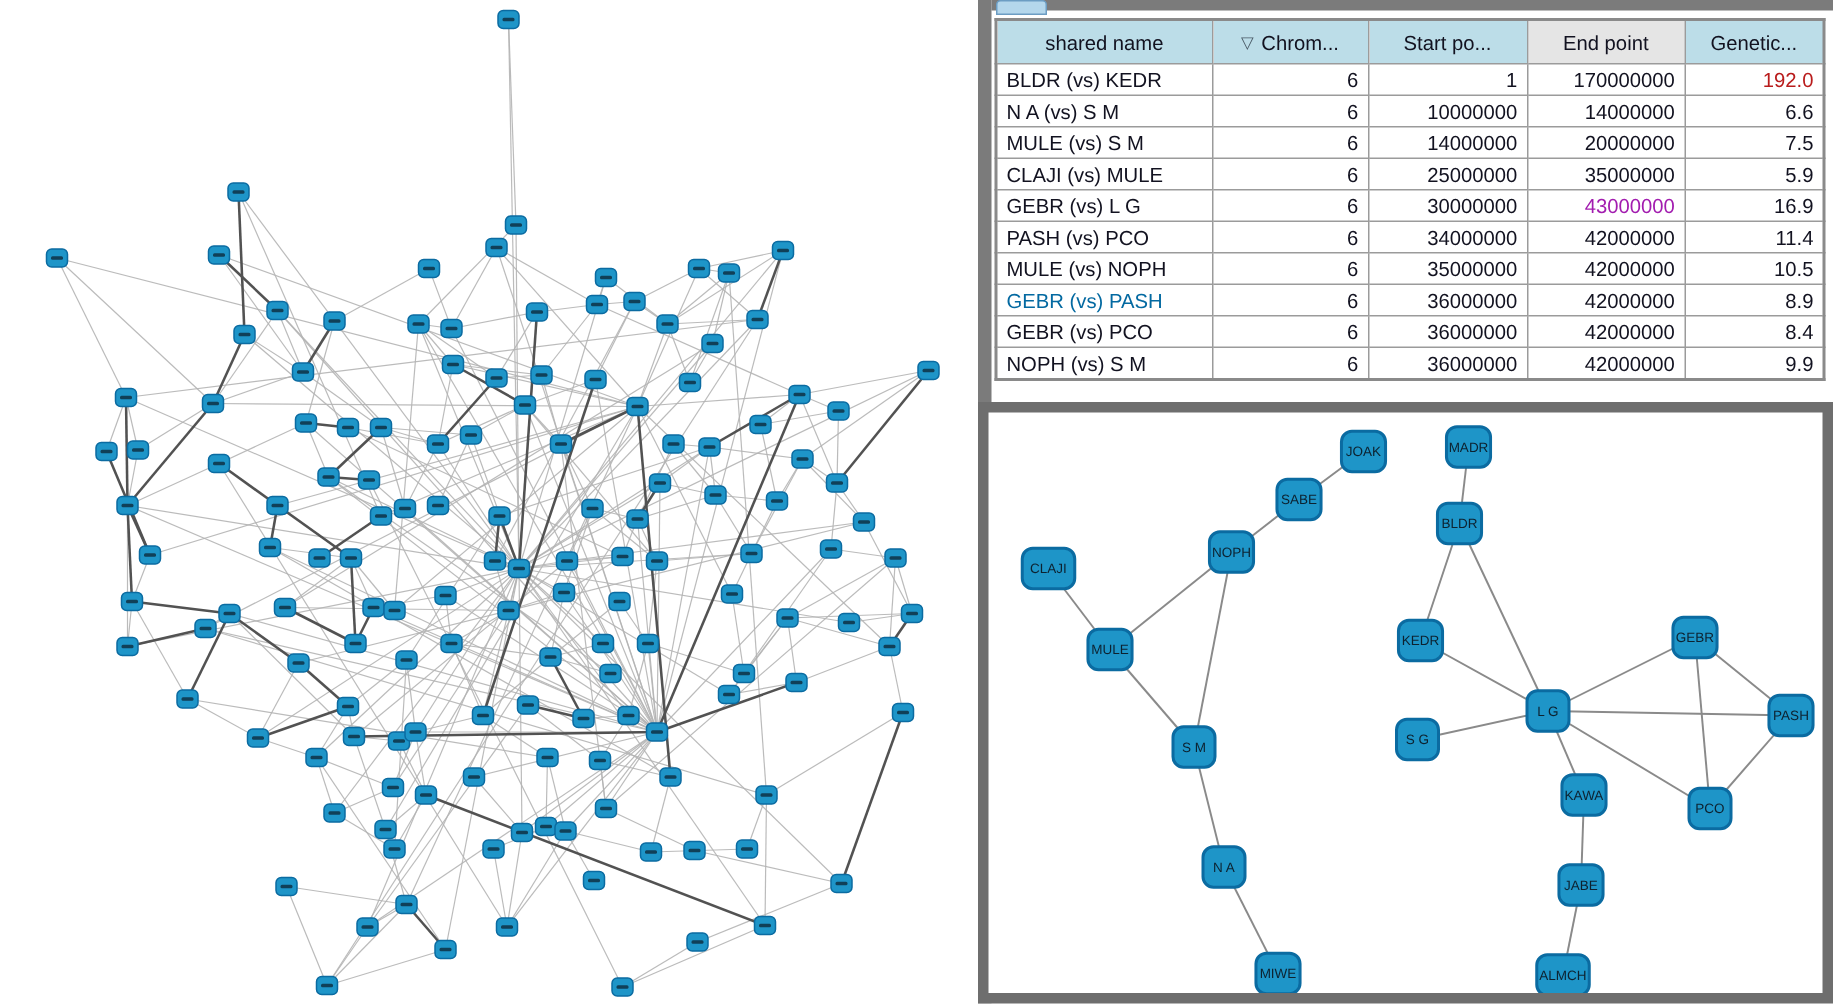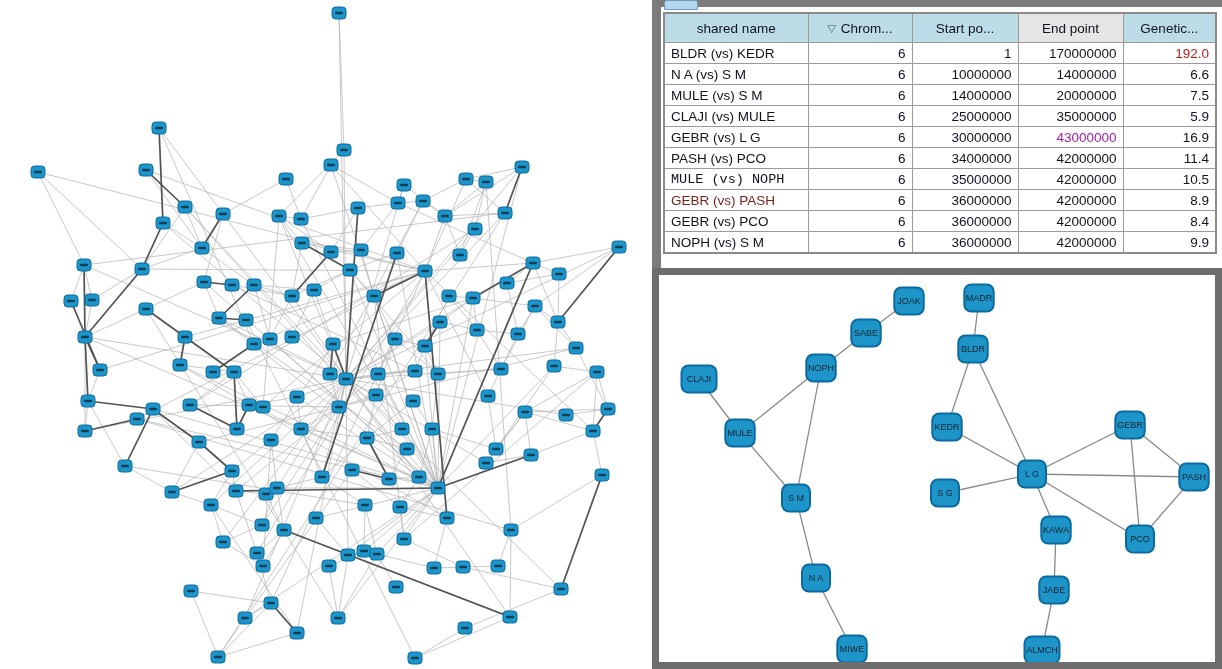--- a/index.html
+++ b/index.html
@@ -1033,28 +1033,28 @@
             <td class="num" style="border-color: rgb(155, 155, 155); color: rgb(18, 18, 32);">16.9</td>
           </tr>
           <tr>
             <td class="name" style="border-color: rgb(155, 155, 155); color: rgb(18, 18, 32);">PASH (vs) PCO</td>
             <td class="num" style="border-color: rgb(155, 155, 155); color: rgb(18, 18, 32);">6</td>
             <td class="num" style="border-color: rgb(155, 155, 155); color: rgb(18, 18, 32);">34000000</td>
             <td class="num" style="border-color: rgb(155, 155, 155); color: rgb(18, 18, 32);">42000000</td>
             <td class="num" style="border-color: rgb(155, 155, 155); color: rgb(18, 18, 32);">11.4</td>
           </tr>
           <tr>
-            <td class="name" style="border-color: rgb(155, 155, 155); color: rgb(18, 18, 32); font-family: Liberation Mono, monospace;">MULE (vs) NOPH</td>
+            <td class="name" style="border-color: rgb(155, 155, 155); color: rgb(18, 18, 32);">MULE (vs) NOPH</td>
             <td class="num" style="border-color: rgb(155, 155, 155); color: rgb(18, 18, 32);">6</td>
             <td class="num" style="border-color: rgb(155, 155, 155); color: rgb(18, 18, 32);">35000000</td>
             <td class="num" style="border-color: rgb(155, 155, 155); color: rgb(18, 18, 32);">42000000</td>
             <td class="num" style="border-color: rgb(155, 155, 155); color: rgb(18, 18, 32);">10.5</td>
           </tr>
           <tr>
-            <td class="name" style="border-color: rgb(155, 155, 155); color: #7f1d1d;">GEBR (vs) PASH</td>
+            <td class="name" style="border-color: rgb(155, 155, 155); color: #0369a1;">GEBR (vs) PASH</td>
             <td class="num" style="border-color: rgb(155, 155, 155); color: rgb(18, 18, 32);">6</td>
             <td class="num" style="border-color: rgb(155, 155, 155); color: rgb(18, 18, 32);">36000000</td>
             <td class="num" style="border-color: rgb(155, 155, 155); color: rgb(18, 18, 32);">42000000</td>
             <td class="num" style="border-color: rgb(155, 155, 155); color: rgb(18, 18, 32);">8.9</td>
           </tr>
           <tr>
             <td class="name" style="border-color: rgb(155, 155, 155); color: rgb(18, 18, 32);">GEBR (vs) PCO</td>
             <td class="num" style="border-color: rgb(155, 155, 155); color: rgb(18, 18, 32);">6</td>
             <td class="num" style="border-color: rgb(155, 155, 155); color: rgb(18, 18, 32);">36000000</td>
             <td class="num" style="border-color: rgb(155, 155, 155); color: rgb(18, 18, 32);">42000000</td>

